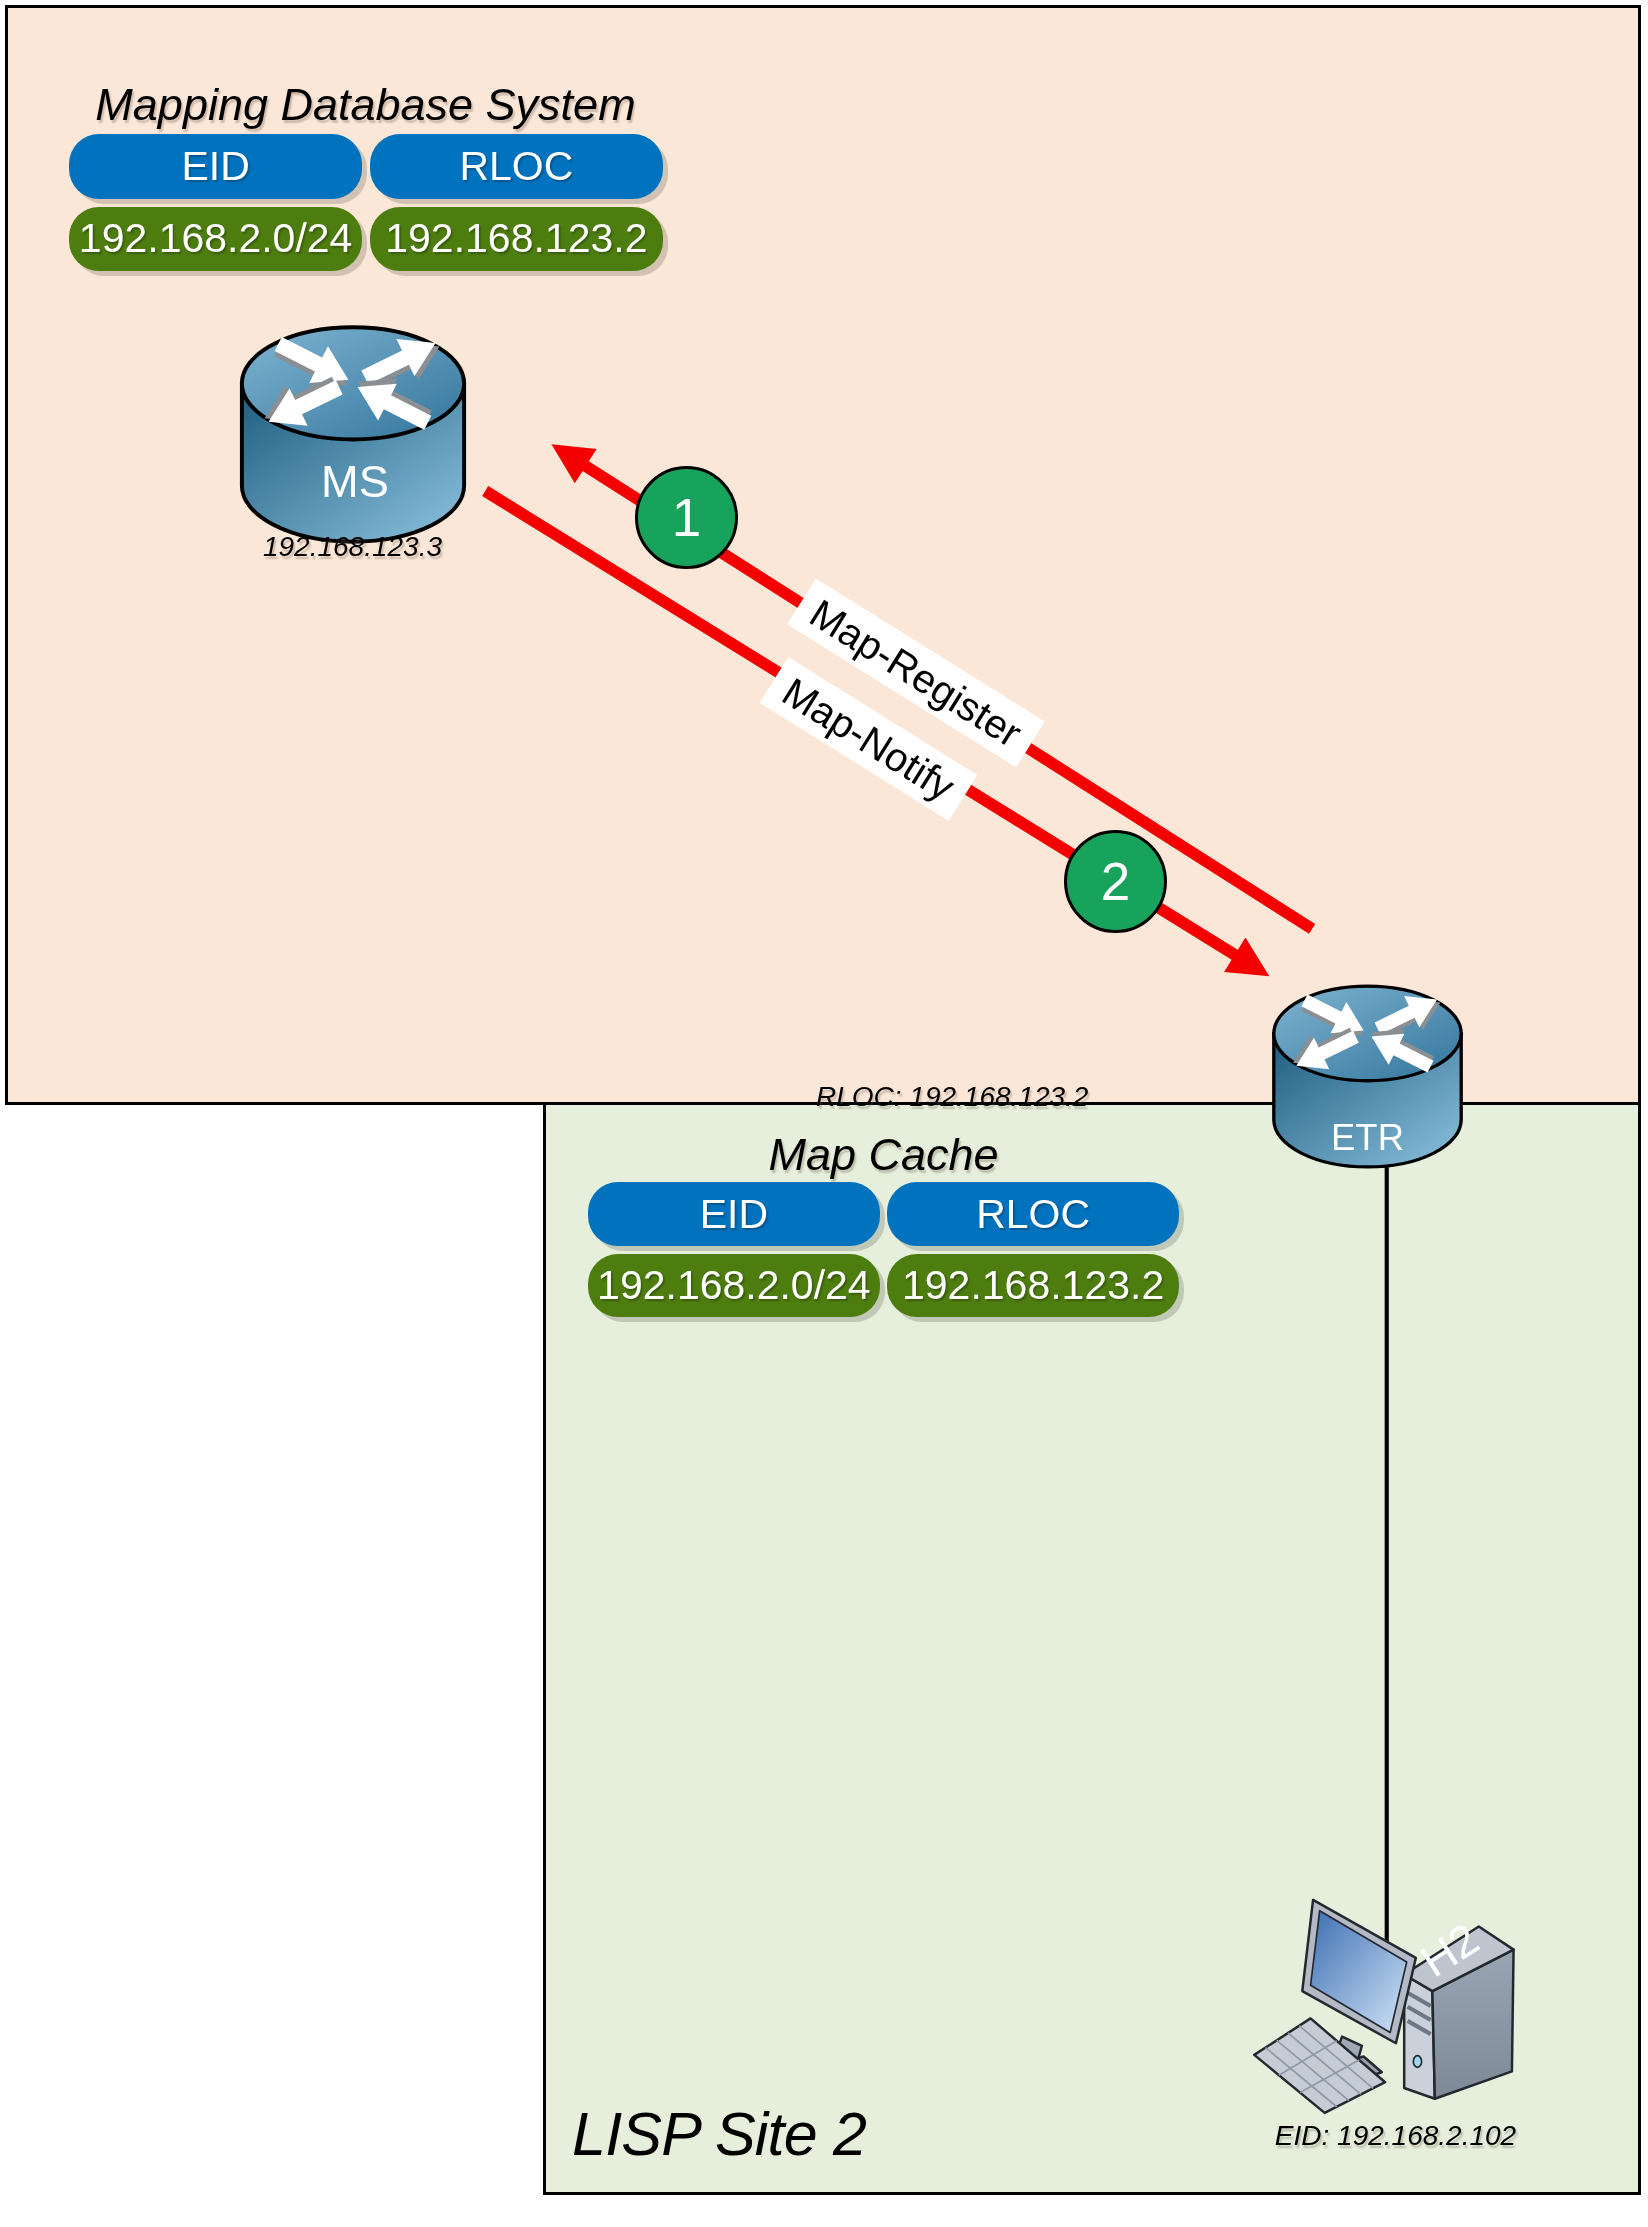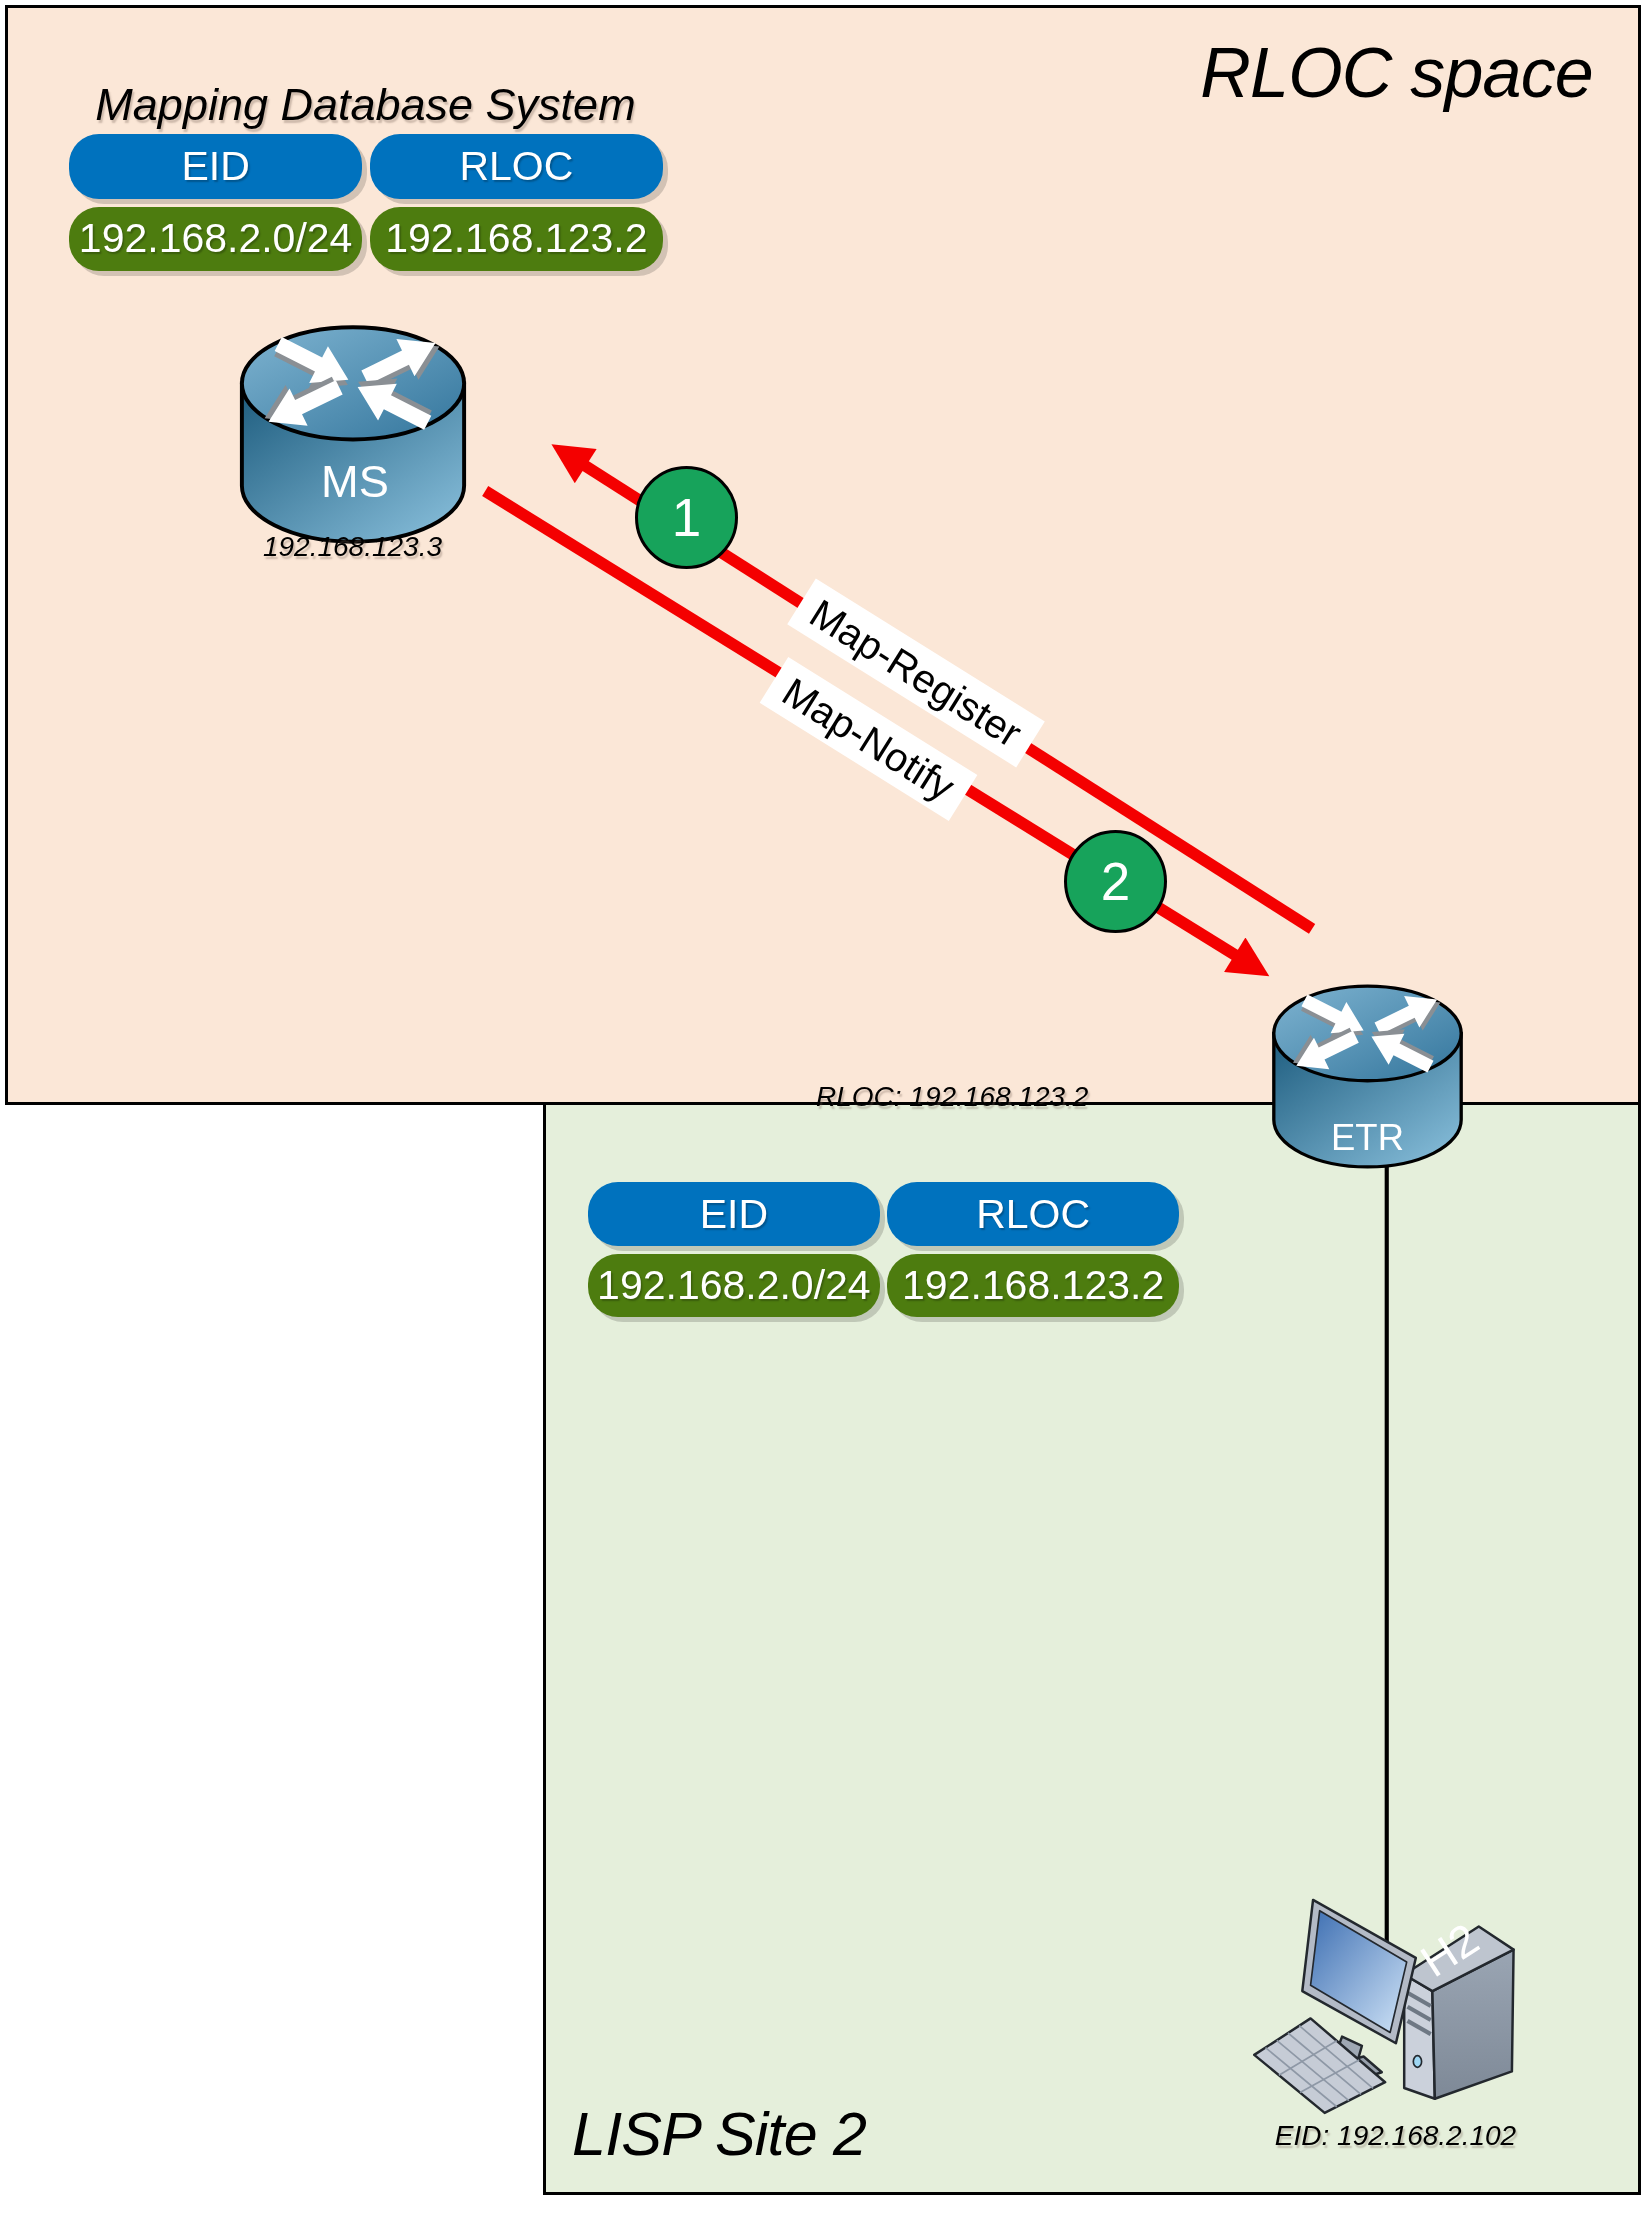--- a/index.html
+++ b/index.html
@@ -38,31 +38,31 @@
     <defs>
       <marker id="ah" viewBox="0 0 10 10" refX="1.5" refY="5" markerWidth="4.4" markerHeight="3.5" orient="auto" markerUnits="strokeWidth">
         <path d="M0,0 L10,5 L0,10 Z" fill="#F40000"></path>
       </marker>
     </defs>
     <line x1="1672" y1="1400" x2="1672" y2="2352" stroke="#000" stroke-width="5"></line>
     <line x1="1582" y1="1120" x2="700" y2="558" stroke="#F40000" stroke-width="14" marker-end="url(#ah)"></line>
     <line x1="585" y1="592" x2="1495" y2="1155" stroke="#F40000" stroke-width="14" marker-end="url(#ah)"></line>
   </svg>
 
-  <div class="abs big-title" style="left:1095px;top:37px;width:498px;text-align:right;">RLOC space</div>
   <div class="abs big-title" style="left:572px;top:2102px;font-size:61px;">LISP Site 2</div>
 
   <div class="abs sec-title ctr" style="left:75px;top:80px;width:581px;">Mapping Database System</div>
   <div class="tbl" style="left:69px;top:134px;width:594px;grid-template-rows:65px 64px;">
     <div class="cell hd">EID</div>
     <div class="cell hd">RLOC</div>
     <div class="cell vl">192.168.2.0/24</div>
     <div class="cell vl">192.168.123.2</div>
   </div>
 
+  <div class="abs sec-title ctr" style="left:593px;top:1130px;width:581px;">Map Cache</div>
   <div class="tbl" style="left:588px;top:1182px;width:591px;grid-template-rows:64px 63px;">
     <div class="cell hd">EID</div>
     <div class="cell hd">RLOC</div>
     <div class="cell vl">192.168.2.0/24</div>
     <div class="cell vl">192.168.123.2</div>
   </div>
 
   <svg class="node-svg" style="left:235px;top:322px;width:236px;height:226px;" viewBox="0 0 240 229">
     <defs>
       <linearGradient id="msTop" x1="0" y1="0" x2="1" y2="1">

